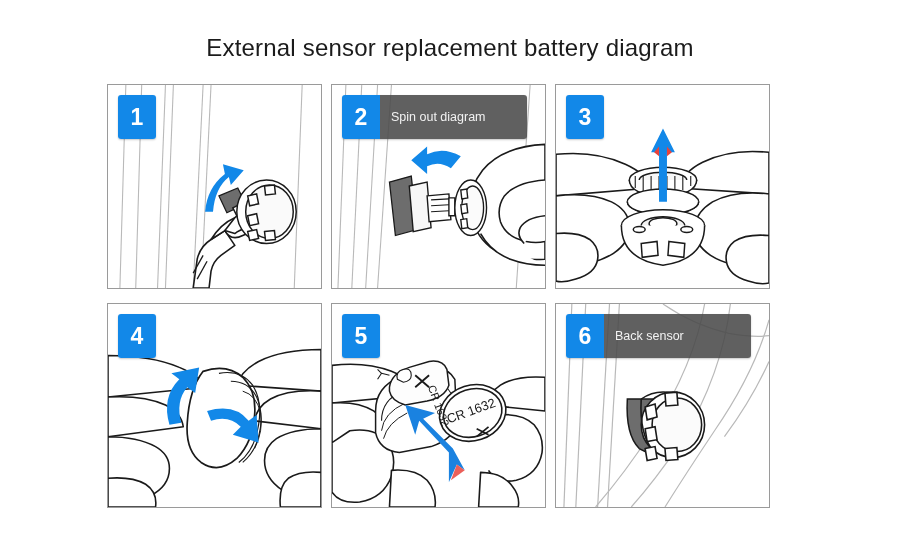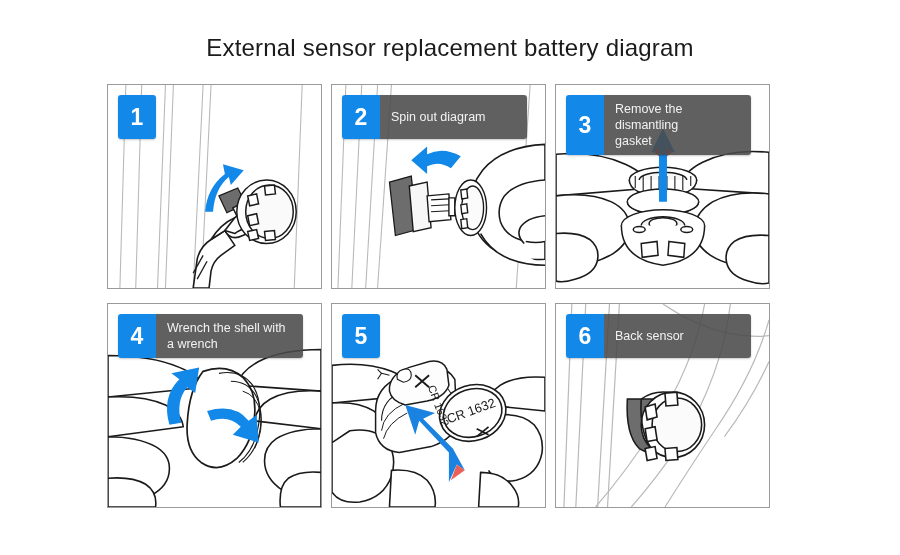--- a/index.html
+++ b/index.html
@@ -194,22 +194,20 @@
         <ellipse cx="132" cy="146" rx="6" ry="3"></ellipse>
       </g>
       <g>
         <path d="M108 44 L120 68 L112 68 L112 118 L104 118 L104 68 L96 68 Z" fill="#1288e8"></path>
         <path d="M99 68 L104 62 L104 72 Z" fill="#e8433c"></path>
         <path d="M117 68 L112 62 L112 72 Z" fill="#e8433c"></path>
       </g>
     </svg>
     <div class="label">
       <div class="num">3</div>
-      <div class="txt">Remove the dismantling
-gasket</div>
     </div>
   </div>
 
   <div class="panel">
     <svg class="art" viewBox="0 0 215 205" preserveAspectRatio="none">
       <g stroke="#1a1a1a" stroke-width="1.6" fill="#ffffff" stroke-linejoin="round">
         <path d="M0 52 Q44 52 72 64 Q92 72 98 84 L0 94 Z"></path>
         <path d="M0 94 Q36 92 58 102 Q74 110 76 124 L0 134 Z"></path>
         <path d="M0 134 Q30 134 48 144 Q62 152 62 166 Q62 184 42 194 Q22 204 0 202 Z"></path>
         <path d="M0 176 Q24 174 38 182 Q50 190 48 205 L0 205 Z"></path>
@@ -228,22 +226,20 @@
       <g>
         <path d="M62 122 Q54 94 72 76 L64 70 L92 64 L88 90 L80 84 Q68 98 74 120 Z" fill="#1288e8"></path>
       </g>
       <g>
         <path d="M100 108 Q128 100 142 118 L150 112 L152 140 L126 132 L134 124
                  Q122 112 104 118 Z" fill="#1288e8"></path>
       </g>
     </svg>
     <div class="label">
       <div class="num">4</div>
-      <div class="txt">Wrench the shell with
-a wrench</div>
     </div>
   </div>
 
   <div class="panel">
     <svg class="art" viewBox="0 0 215 205" preserveAspectRatio="none">
       <g stroke="#1a1a1a" stroke-width="1.6" fill="#ffffff" stroke-linejoin="round">
         <path d="M0 62 Q34 58 60 68 Q80 76 84 92 L0 100 Z"></path>
         <path d="M0 100 Q26 98 42 108 Q54 116 54 130 L0 140 Z"></path>
         <path d="M18 128 Q44 124 56 140 Q66 154 60 174 Q52 196 28 200 Q8 202 0 190 L0 140 Z"></path>
         <path d="M60 168 Q84 166 96 178 Q106 190 104 205 L58 205 Z"></path>

